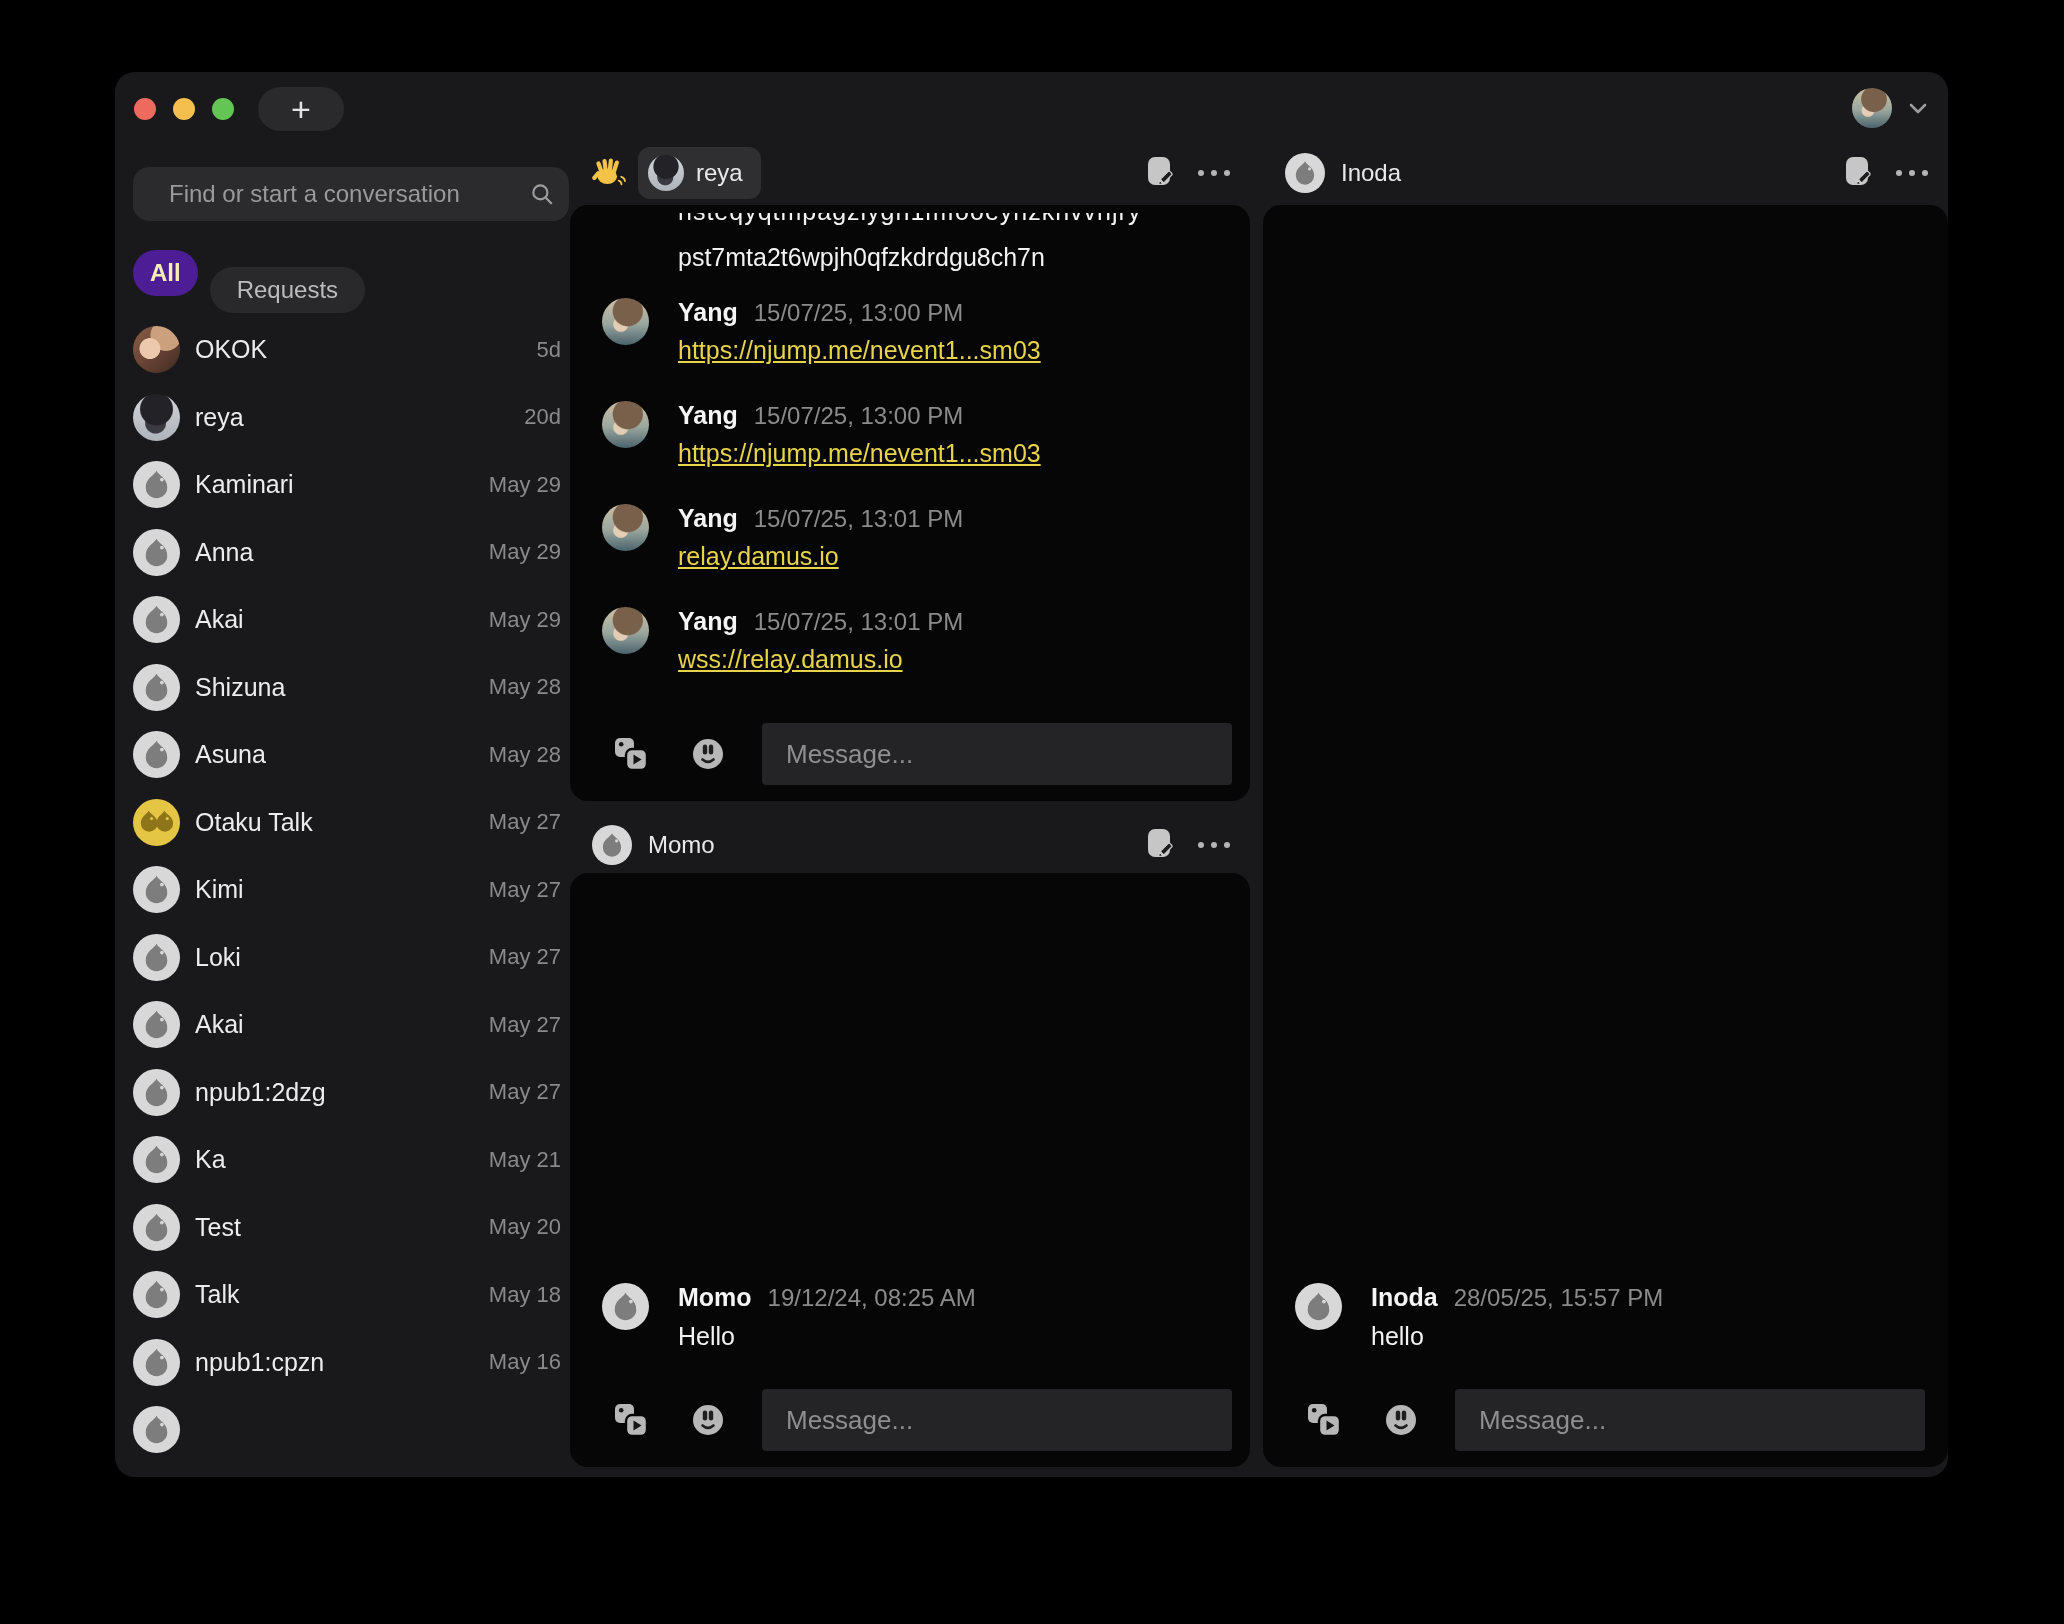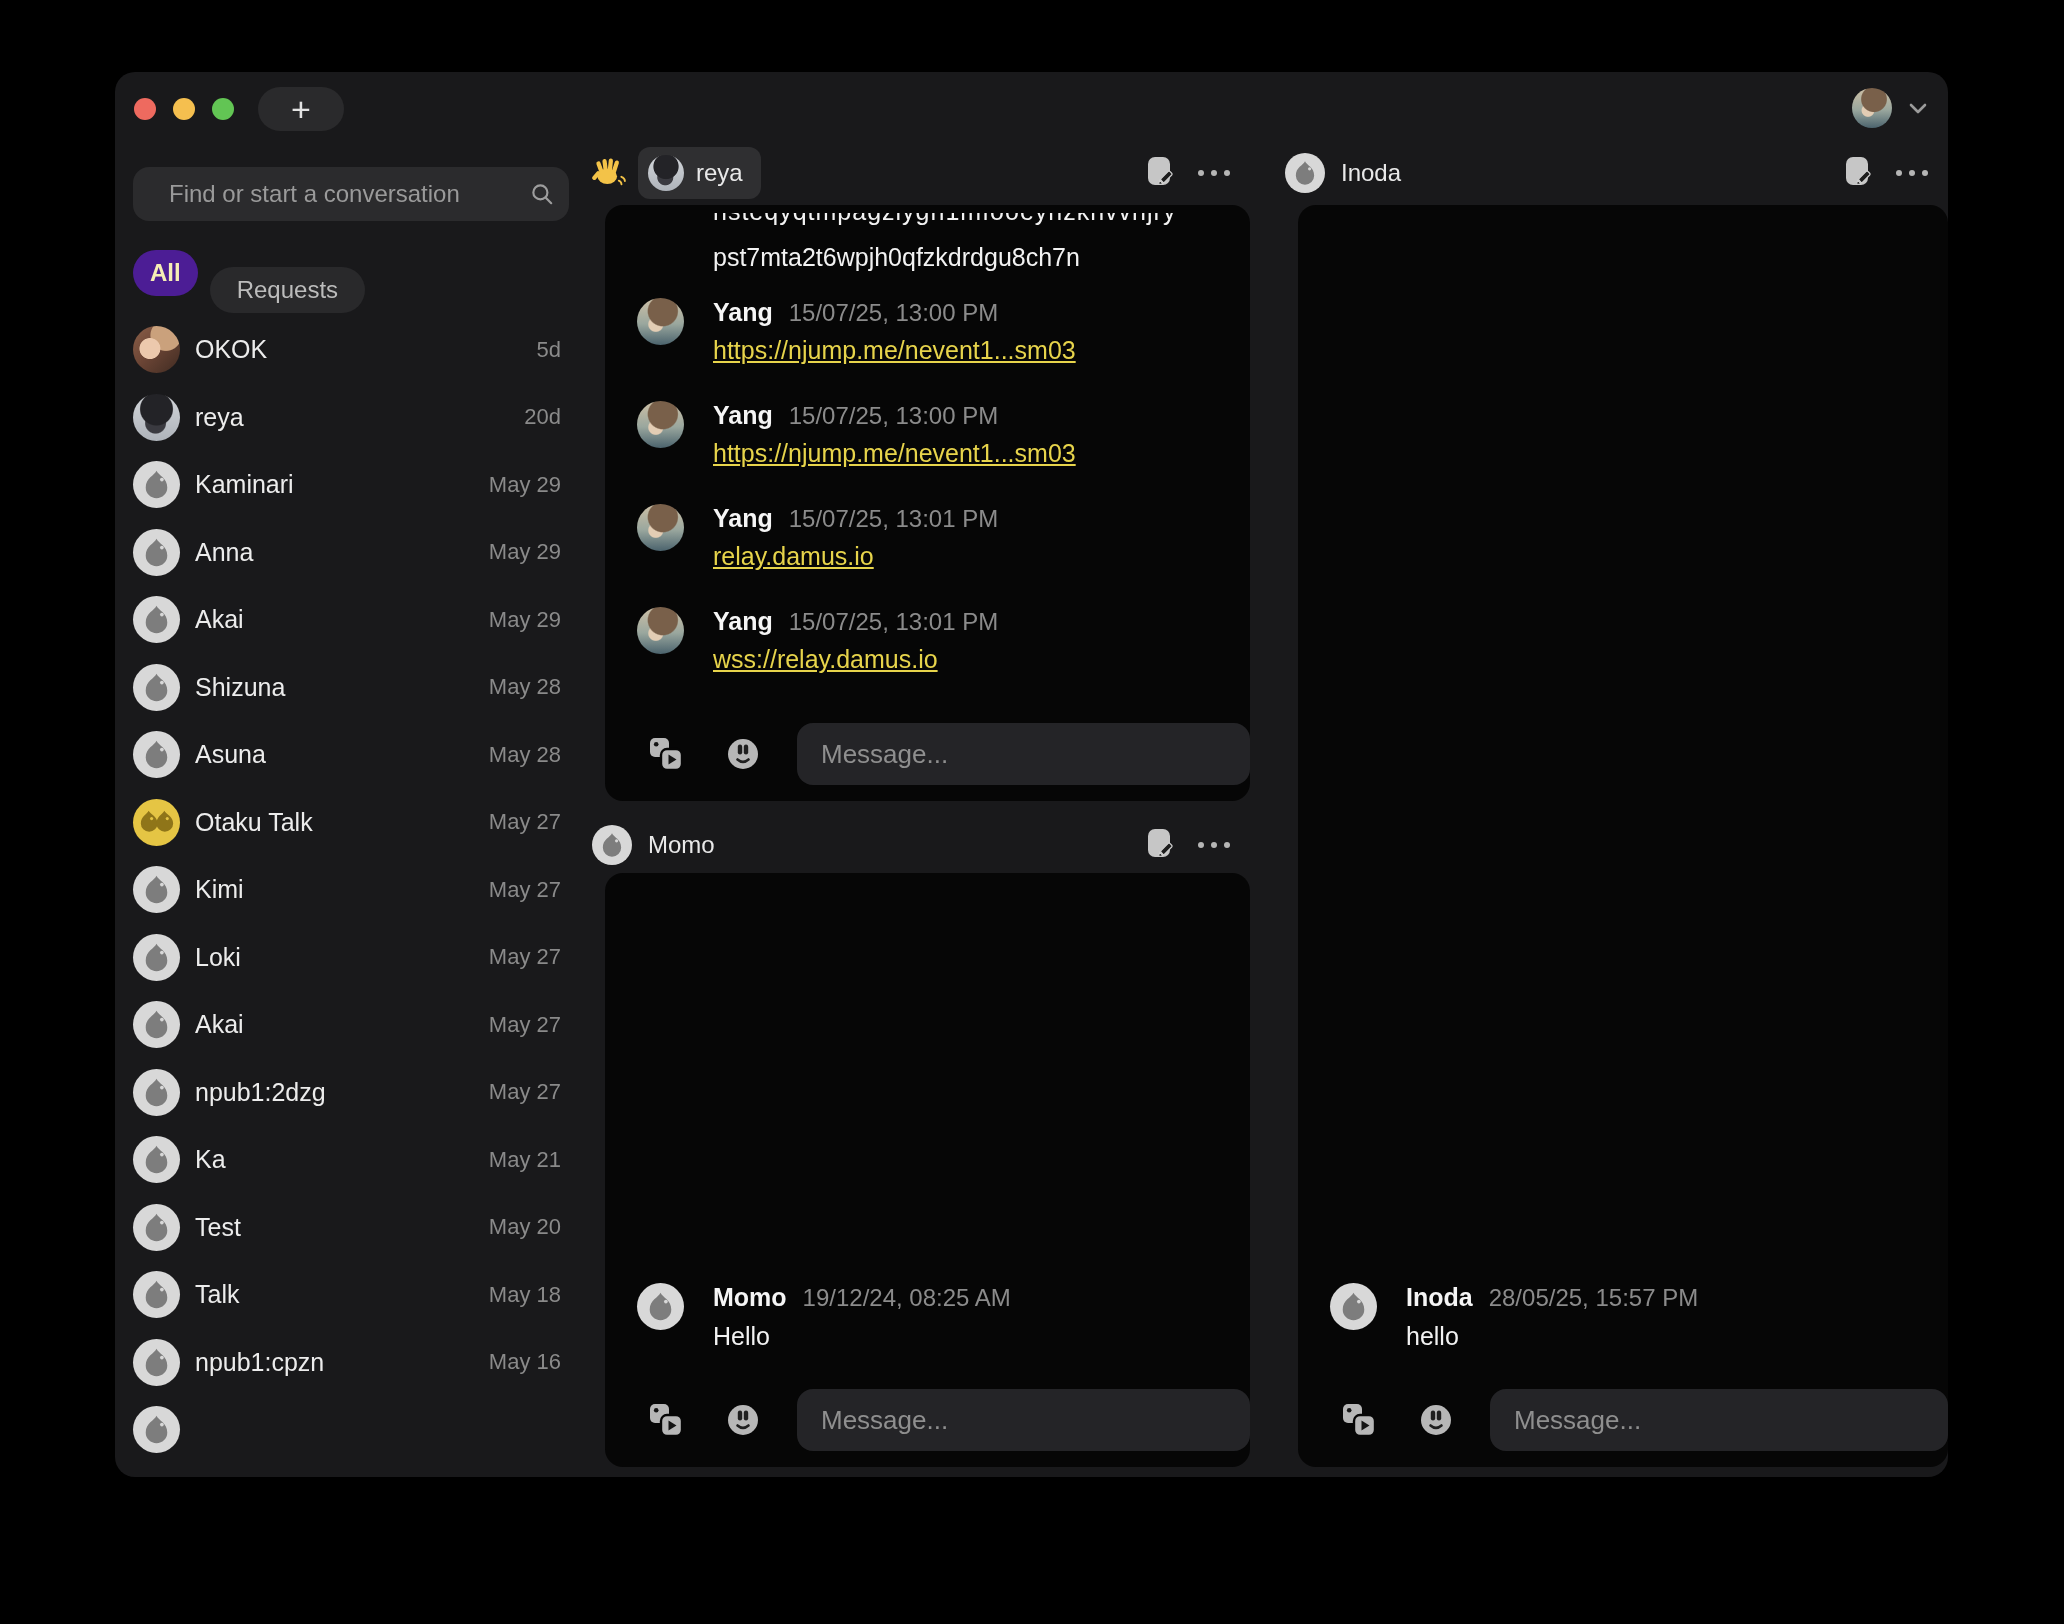--- a/index.html
+++ b/index.html
@@ -70,21 +70,21 @@
   .chip-avatar { width:36px; height:36px; }
   .hdr-avatar  { width:40px; height:40px; }
   .peer-name { font-size:24px; color:#e9e9e9; }
   .hdr-peer { margin-left:22px; display:flex; align-items:center; gap:16px; }
   .hdr-icons { position:absolute; right:20px; top:0; height:56px; display:flex; align-items:center; gap:24px; }
   .memo-icon { width:30px; height:32px; }
   .memo-icon svg { display:block; width:100%; height:100%; }
   .dots { display:flex; gap:7px; align-items:center; }
   .dots i { width:6px; height:6px; border-radius:50%; background:#b5b5b5; }
 
-  .chat-panel { position:absolute; left:0; right:0; background:#060606; border-radius:18px; overflow:hidden;margin-left:35px; }
+  .chat-panel { position:absolute; left:0; right:0; background:#060606; border-radius:18px; overflow:hidden; }
   .panel-reya  { top:133px; height:596px; }
   .panel-momo  { top:801px; height:594px; }
   .panel-inoda { top:133px; height:1262px; }
   .hdr-reya  { top:73px; }
   .hdr-momo  { top:745px; }
   .hdr-inoda { top:73px; }
 
   .scrollback { position:absolute; top:8px; left:0; right:0; }
   .clip-line { height:18px; overflow:hidden; position:relative; margin-left:108px;
                font-size:25px; color:#f2f2f2; white-space:nowrap; }
@@ -99,21 +99,21 @@
   .msg-link { display:inline-block; margin-top:9px; font-size:25px; color:#e7d44b;
               text-decoration:underline; cursor:pointer; }
   .msg-text { margin-top:10px; font-size:25px; color:#f2f2f2; }
   .msg-bottom { position:absolute; left:32px; right:20px; bottom:116px; }
 
   .input-row { position:absolute; left:0; right:0; bottom:16px; height:62px; display:flex; align-items:center; }
   .media-icon { margin-left:44px; width:34px; height:34px; flex:none; }
   .smiley-icon { margin-left:44px; width:32px; height:32px; flex:none; }
   .media-icon svg,.smiley-icon svg,.wave svg,.chev svg,.search-ic svg { display:block; width:100%; height:100%; }
   .msg-input { margin-left:38px; width:470px; height:62px; background:#242427; border:none; outline:none;
-               border-radius:16px; padding:0 24px; font-size:26px; color:#e8e8e8; font-family:inherit; }
+               border-radius:4px; padding:0 24px; font-size:26px; color:#e8e8e8; font-family:inherit; }
   .msg-input::placeholder { color:#8f8f8f; }
 </style>
 </head>
 <body>
 
 <div class="screen">
   <div class="window">
 
     <div class="traffic">
       <div class="tl red"></div>

